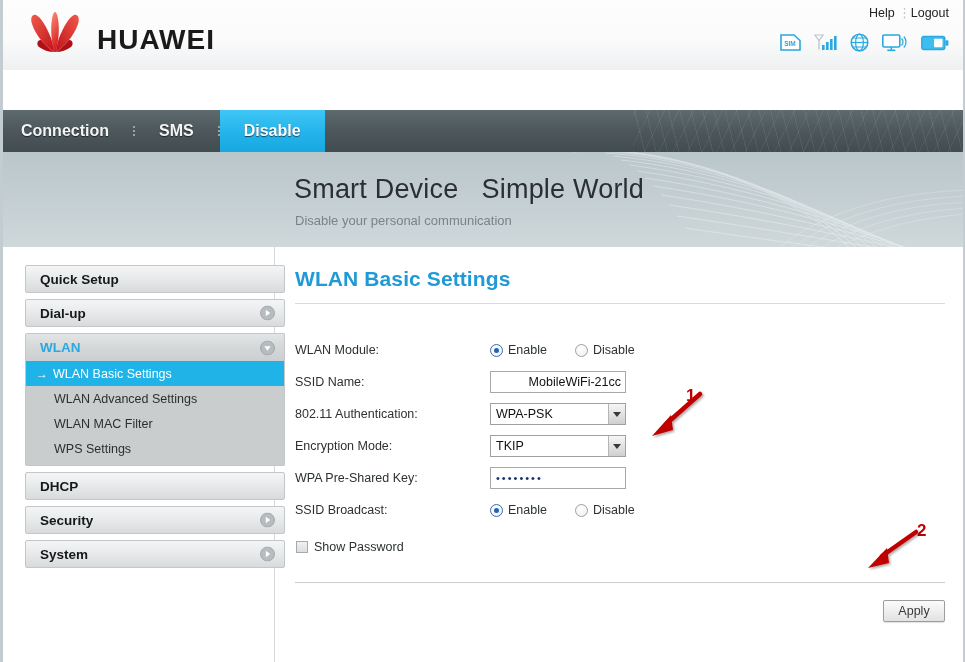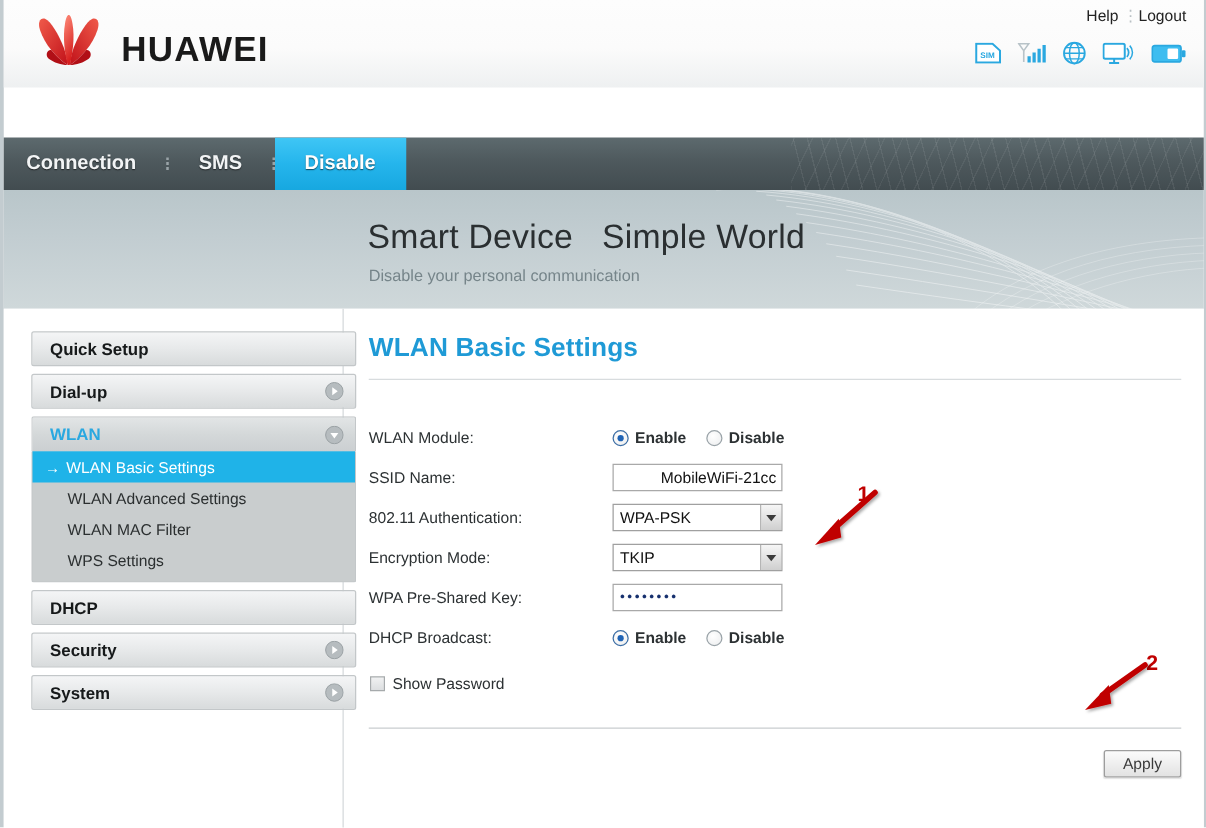--- a/index.html
+++ b/index.html
@@ -273,21 +273,21 @@
     background: linear-gradient(to bottom, #f6f6f6 0%, #e3e3e3 50%, #cfcfcf 100%);
     border-left: 1px solid #b5b5b5;
     display: flex; align-items: center; justify-content: center;
   }
   .select-arrow i {
     width: 0; height: 0;
     border-left: 4px solid transparent;
     border-right: 4px solid transparent;
     border-top: 5px solid #3a3a3a;
   }
-  .radio-group { display: flex; align-items: center; gap: 16px; font-weight: bold; }
+  .radio-group { display: flex; align-items: center; gap: 28px; }
   .radio-opt { display: flex; align-items: center; gap: 5px; cursor: pointer; }
   .radio {
     width: 13px; height: 13px; border-radius: 50%;
     border: 1px solid #9aa3a8;
     background: radial-gradient(circle at 40% 35%, #ffffff 0%, #f1f2f3 70%, #dfe2e4 100%);
     display: flex; align-items: center; justify-content: center;
   }
   .radio.on { border-color: #3c6ea5; }
   .radio.on::after {
     content: "";
@@ -575,21 +575,21 @@
       </div>
 
       <div class="form-row">
         <div class="form-label">WPA Pre-Shared Key:</div>
         <div class="pw-input">
           <span class="pw-dots">••••••••</span>
         </div>
       </div>
 
       <div class="form-row">
-        <div class="form-label">DHCP Broadcast:</div>
+        <div class="form-label">SSID Broadcast:</div>
         <div class="radio-group">
           <div class="radio-opt">
             <span class="radio on"></span>
             <span class="radio-label">Enable</span>
           </div>
           <div class="radio-opt">
             <span class="radio"></span>
             <span class="radio-label">Disable</span>
           </div>
         </div>

